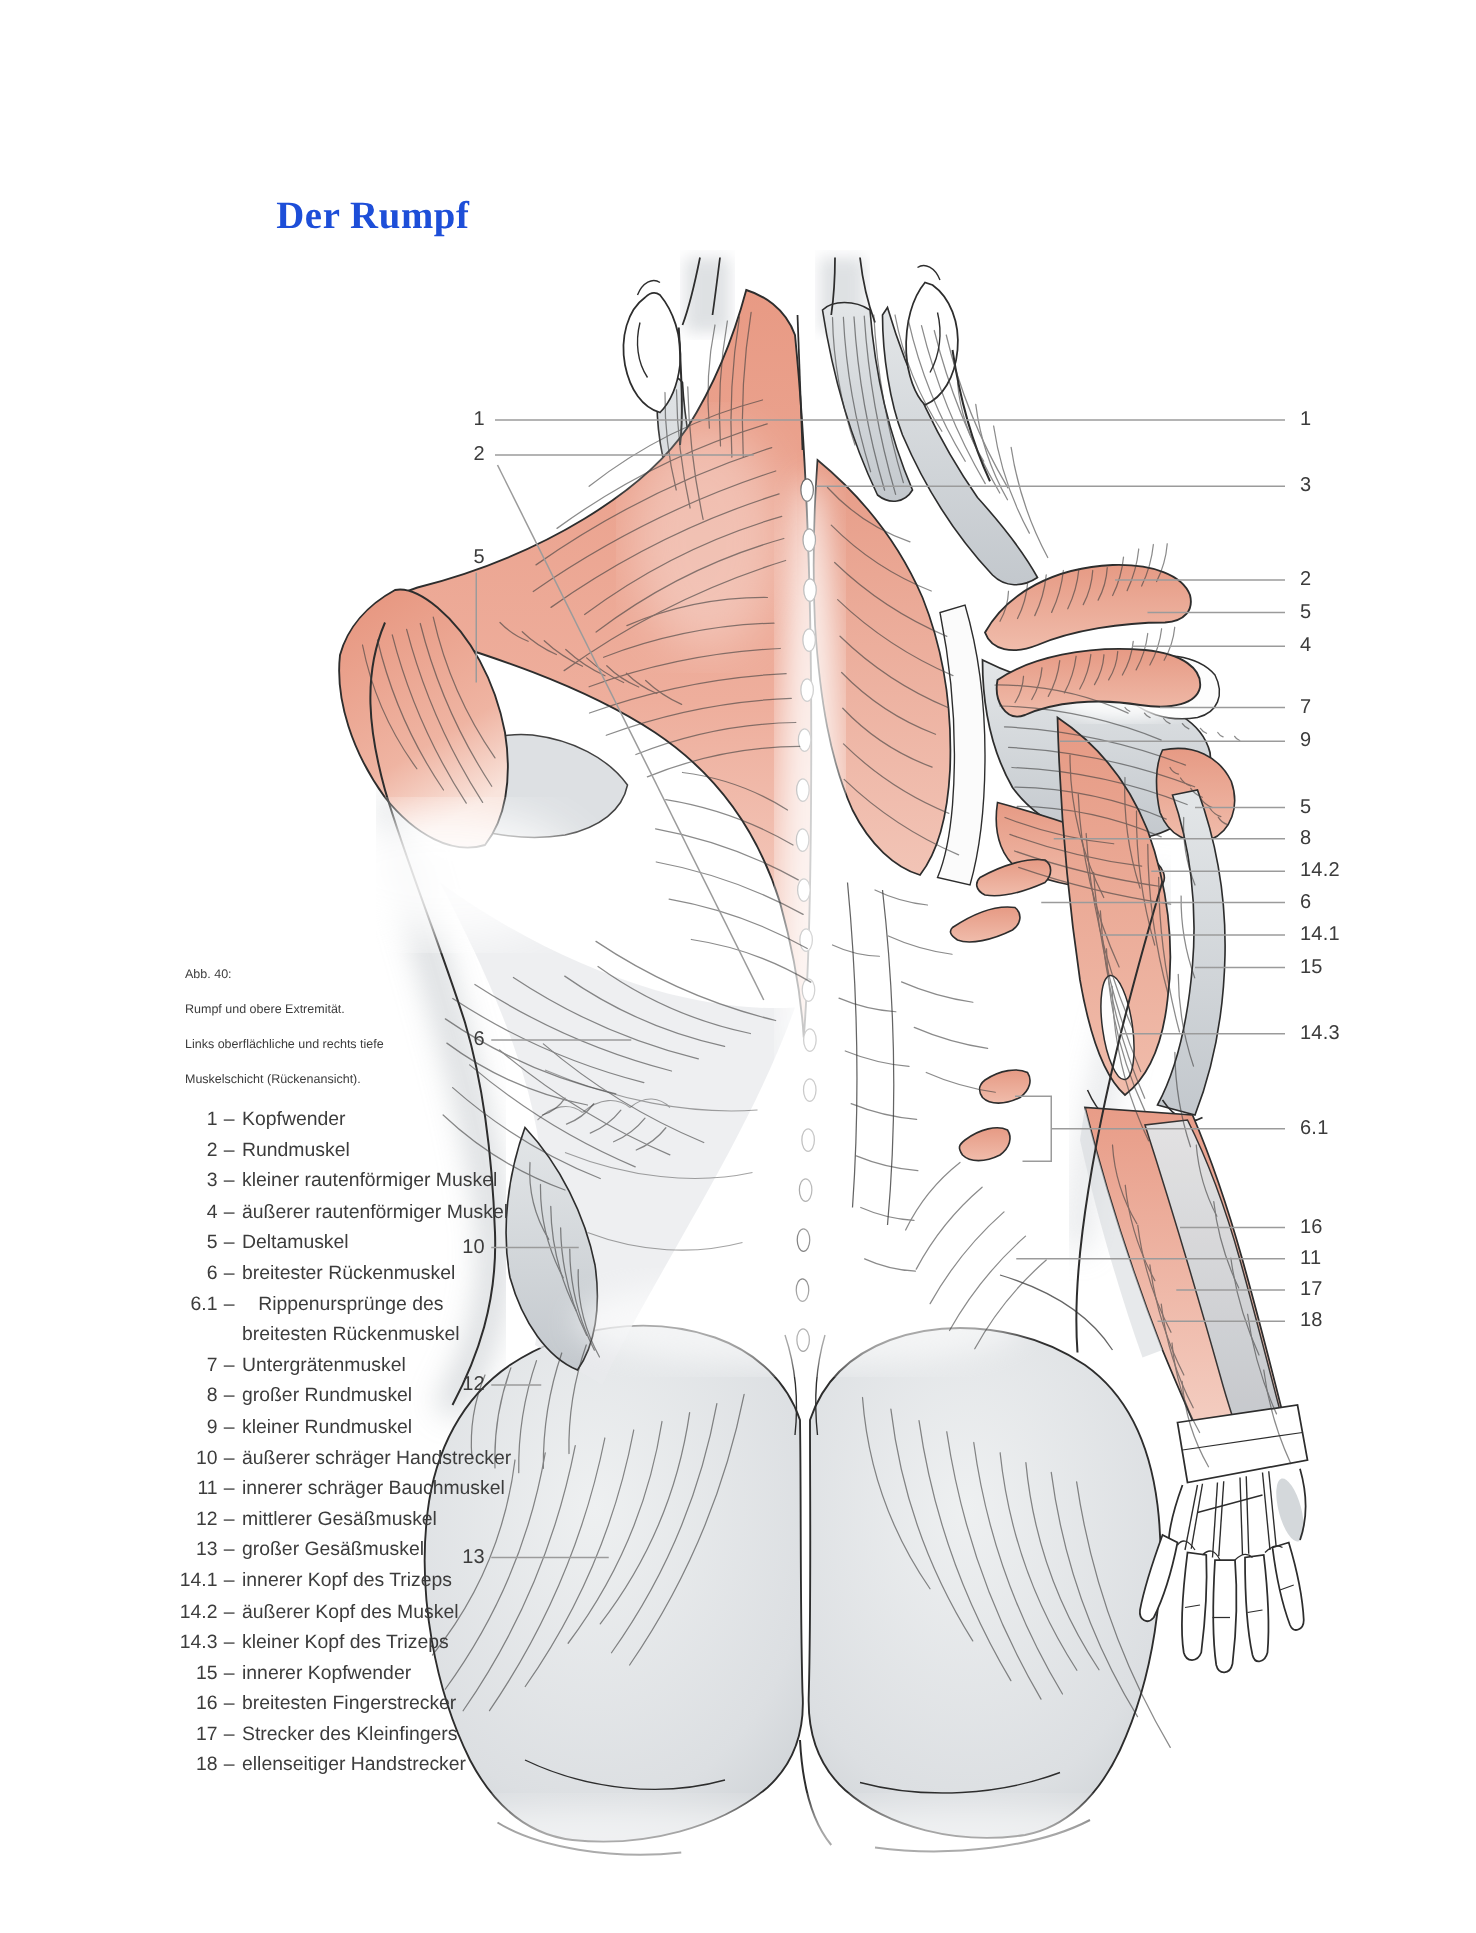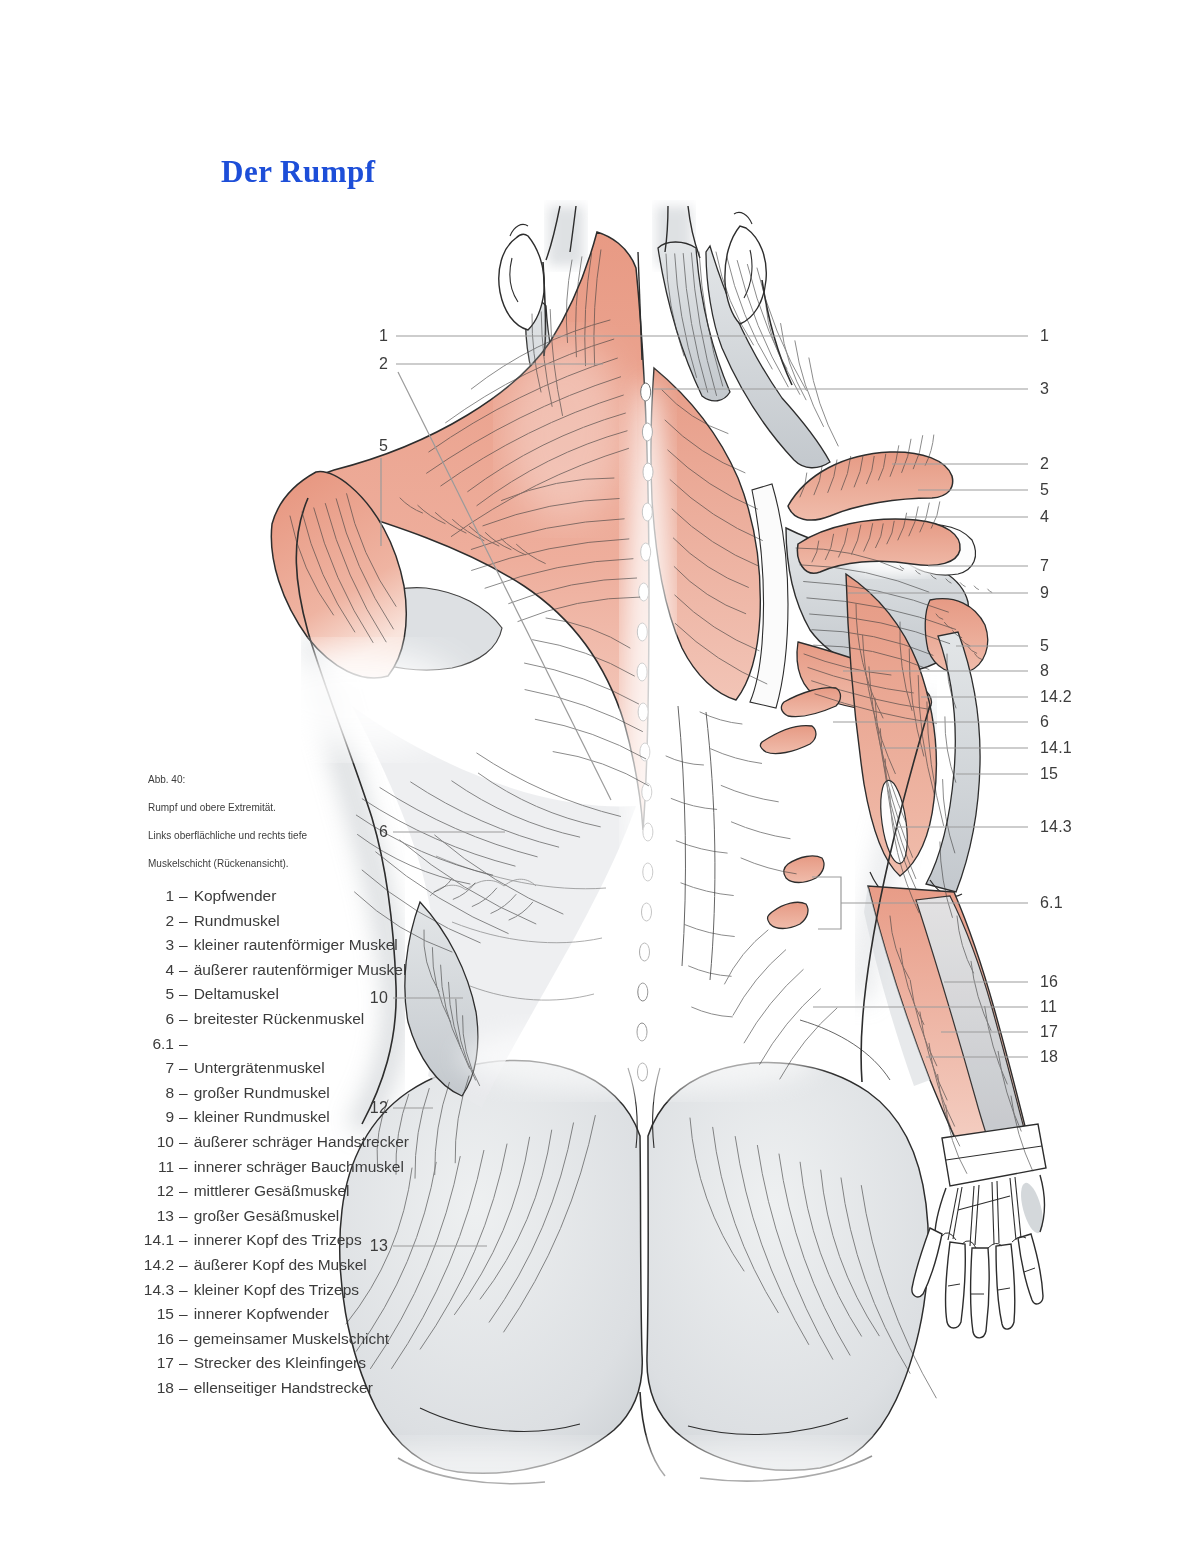--- a/index.html
+++ b/index.html
@@ -500,20 +500,22 @@
         <span class="legend-name">Deltamuskel</span>
       </div>
       <div class="legend-row">
         <span class="legend-num">6</span>
         <span class="legend-dash">–</span>
         <span class="legend-name">breitester Rückenmuskel</span>
       </div>
       <div class="legend-row">
         <span class="legend-num">6.1</span>
         <span class="legend-dash">–</span>
+        <span class="legend-name">Rippenursprünge des
+breitesten Rückenmuskel</span>
       </div>
       <div class="legend-row">
         <span class="legend-num">7</span>
         <span class="legend-dash">–</span>
         <span class="legend-name">Untergrätenmuskel</span>
       </div>
       <div class="legend-row">
         <span class="legend-num">8</span>
         <span class="legend-dash">–</span>
         <span class="legend-name">großer Rundmuskel</span>
@@ -559,21 +561,21 @@
         <span class="legend-name">kleiner Kopf des Trizeps</span>
       </div>
       <div class="legend-row">
         <span class="legend-num">15</span>
         <span class="legend-dash">–</span>
         <span class="legend-name">innerer Kopfwender</span>
       </div>
       <div class="legend-row">
         <span class="legend-num">16</span>
         <span class="legend-dash">–</span>
-        <span class="legend-name">gemeinsamer Muskelschicht</span>
+        <span class="legend-name">breitesten Fingerstrecker</span>
       </div>
       <div class="legend-row">
         <span class="legend-num">17</span>
         <span class="legend-dash">–</span>
         <span class="legend-name">Strecker des Kleinfingers</span>
       </div>
       <div class="legend-row">
         <span class="legend-num">18</span>
         <span class="legend-dash">–</span>
         <span class="legend-name">ellenseitiger Handstrecker</span>

